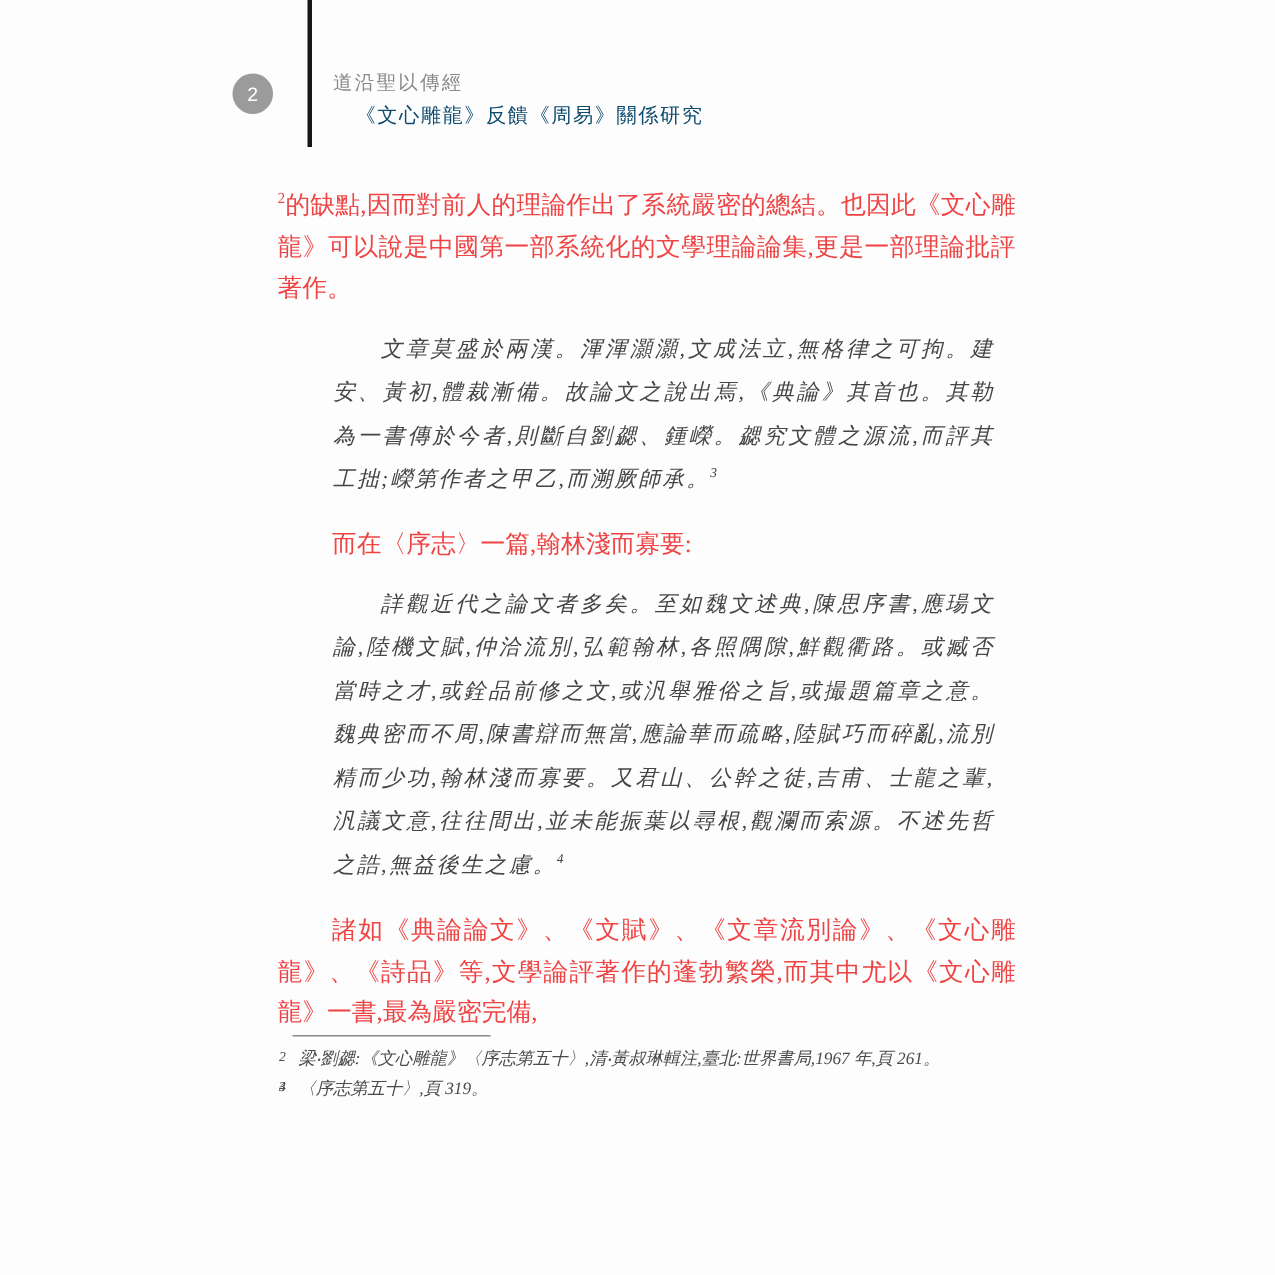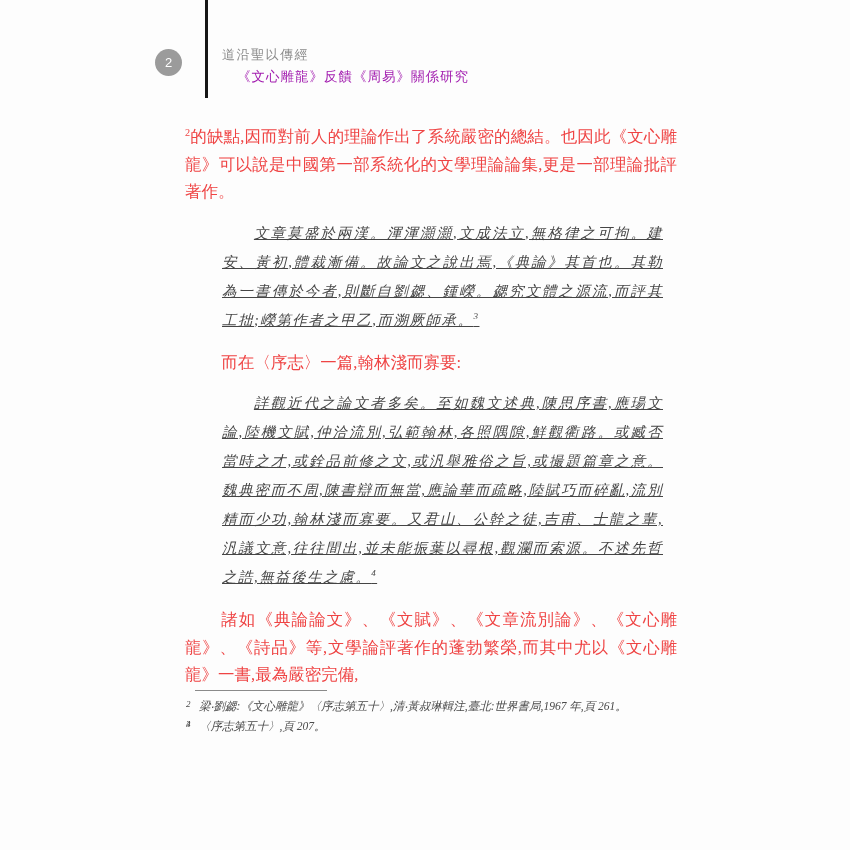--- a/index.html
+++ b/index.html
@@ -36,21 +36,21 @@
     left: 222px; top: 46px;
     font-size: 13px;
     letter-spacing: 1.5px;
     color: #8a8a8a;
   }
   .header-subtitle {
     position: absolute;
     left: 237px; top: 68px;
     font-size: 13.5px;
     letter-spacing: 1px;
-    color: #a21caf;
+    color: #0c4a6e;
   }
   
   .content {
     position: absolute;
     left: 185px; top: 123px;
     width: 492px;
   }
   .para {
     margin: 0;
     font-size: 16.5px;
@@ -61,21 +61,20 @@
   .indent { text-indent: 2.2em; }
   .quote {
     margin: 13px 14px 14px 37px;
     font-size: 14.5px;
     line-height: 29px;
     font-style: italic;
     letter-spacing: 1.5px;
     text-indent: 2.2em;
     text-align: justify;
     color: #454545;
-    text-decoration: underline;
   }
   sup.ref {
     font-size: 0.62em;
     line-height: 0;
     vertical-align: super;
   }
   
   .footnote-sep {
     position: absolute;
     left: 195px; top: 690px;
@@ -127,16 +126,16 @@
 
     <p class="para indent">諸如《典論論文》、《文賦》、《文章流別論》、《文心雕龍》、《詩品》等,文學論評著作的蓬勃繁榮,而其中尤以《文心雕龍》一書,最為嚴密完備,</p>
 
   </div>
 
   <div class="footnote-sep"></div>
 
   <div class="footnotes">
     <div class="fn"><span class="fn-num">2</span><span>梁‧劉勰:《文心雕龍》〈序志第五十〉,清‧黃叔琳輯注,臺北:世界書局,1967 年,頁 261。</span></div>
     <div class="fn"><span class="fn-num">3</span></div>
-    <div class="fn"><span class="fn-num">4</span><span>〈序志第五十〉,頁 207。</span></div>
+    <div class="fn"><span class="fn-num">4</span><span>〈序志第五十〉,頁 319。</span></div>
   </div>
 
 </div>
 
 </body></html>

